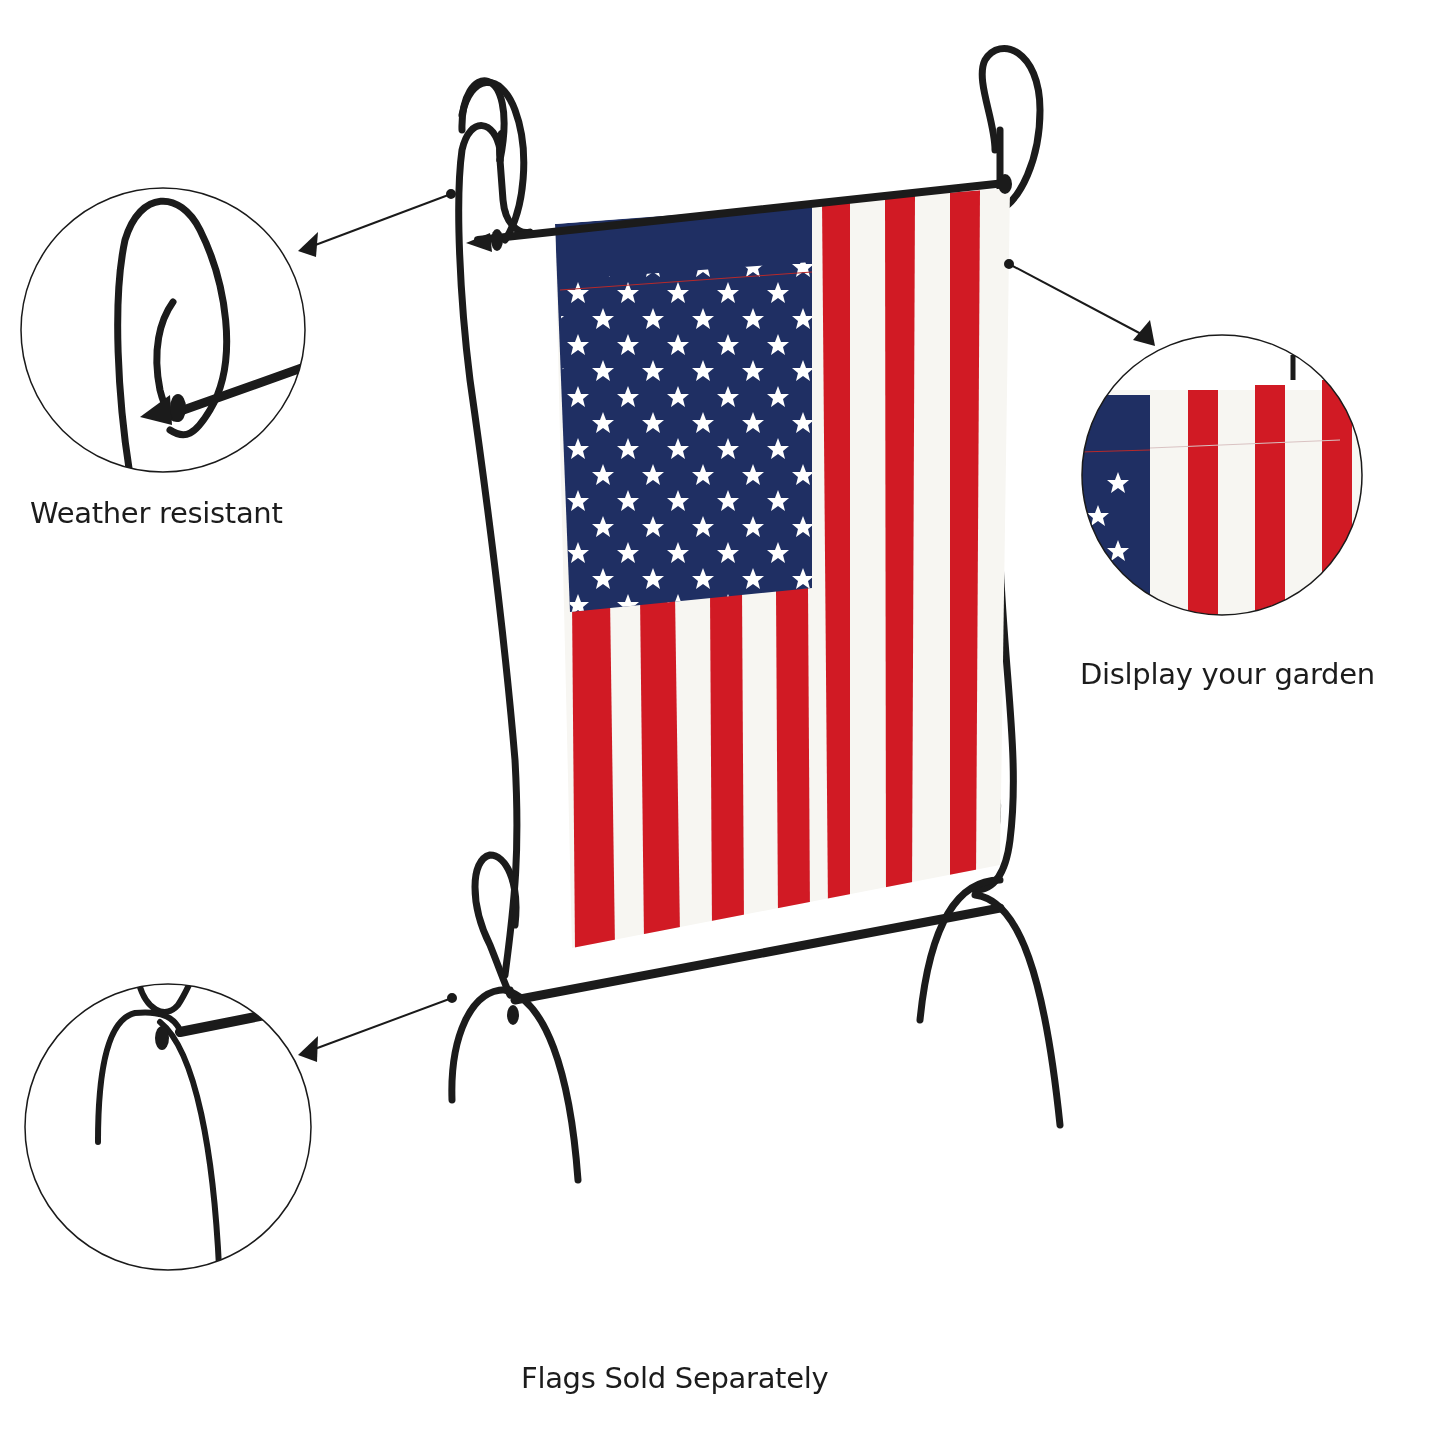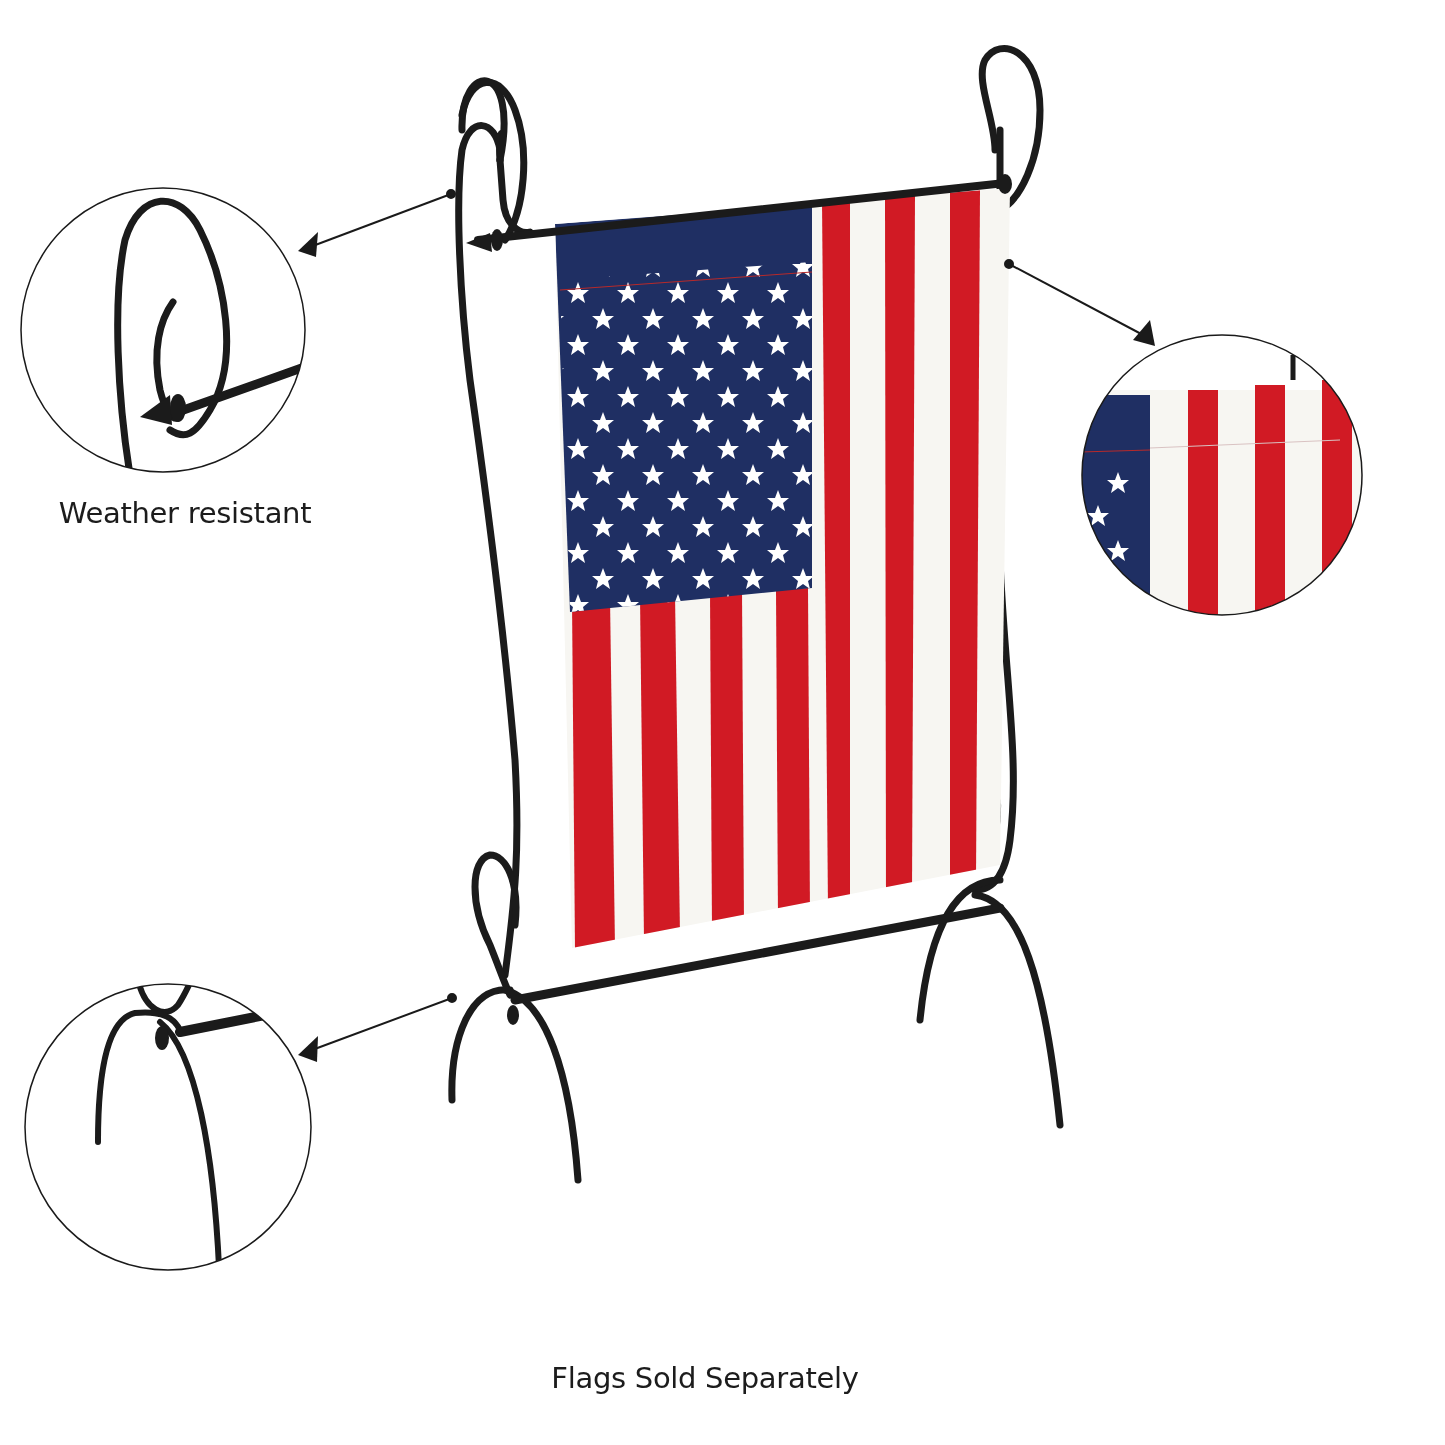--- a/index.html
+++ b/index.html
@@ -1,18 +1,18 @@
 <!DOCTYPE html>
 <html><head>
   <meta charset="utf-8">
   <style>
     html, body { margin: 0; padding: 0; background: #ffffff; }
     body { width: 1445px; height: 1445px; position: relative; overflow: hidden;
            font-family: "DejaVu Sans", "Liberation Sans", sans-serif; color: #1a1a1a; }
-    .caption { position: absolute; text-align: center; font-size: 29px; line-height: 42px;
+    .caption { position: absolute; font-size: 29px; line-height: 42px;
                letter-spacing: -0.3px; color: #1c1c1c; }
     .caption span { display: block; }
     svg.layer { position: absolute; left: 0; top: 0; }
   </style>
 </head>
 <body>
 
 <svg class="layer" width="1445" height="1445" viewBox="0 0 1445 1445">
   <defs>
     <pattern id="stars" x="566" y="280" width="50" height="52" patternUnits="userSpaceOnUse">
@@ -164,20 +164,21 @@
   <g clip-path="url(#c3)" fill="#1b1b1b">
     <ellipse cx="162" cy="1038" rx="7" ry="12"></ellipse>
   </g>
 </svg>
 
 <div class="caption" style="left:30px; top:492px; width:310px;">
   <span>Weather resistant</span>
 </div>
 
 <div class="caption" style="left:1080px; top:653px; width:318px;">
+  <span>Dislplay your garden</span>
 </div>
 
 <div class="caption" style="left:10px; top:1298px; width:360px;">
 </div>
 
-<div class="caption" style="left:500px; top:1357px; width:410px;">
+<div class="caption" style="left:521px; top:1357px; width:410px;">
   <span>Flags Sold Separately</span>
 </div>
 
 </body></html>

